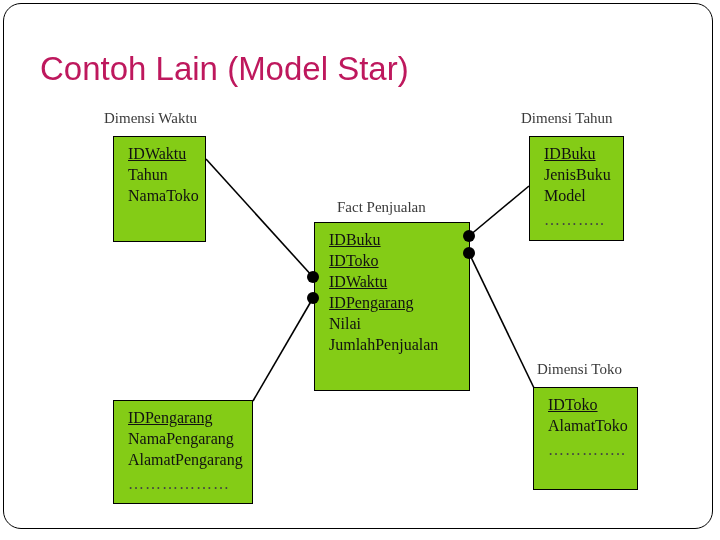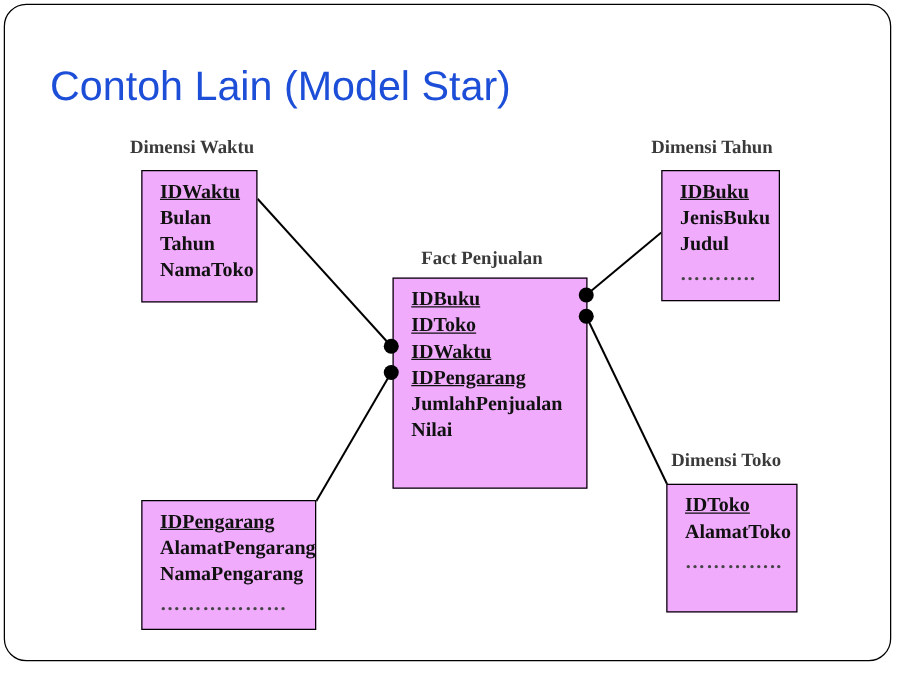--- a/index.html
+++ b/index.html
@@ -27,44 +27,43 @@
     box-sizing: border-box;
     pointer-events: none;
   }
   #slide-title {
     position: absolute;
     left: 40px;
     top: 50px;
     font-family: "Liberation Sans", sans-serif;
     font-size: 33px;
     font-weight: normal;
-    color: #1d4ed8;
+    color: #be185d;
     letter-spacing: 0px;
     white-space: nowrap;
   }
   
   #diagram {
     position: absolute;
     left: 0;
     top: 0;
     width: 656px;
     height: 540px;
-    font-weight: bold;
   }
   #connectors {
     position: absolute;
     left: 0;
     top: 0;
     width: 720px;
     height: 540px;
   }
   .entity {
     position: absolute;
     border: 1.5px solid #000000;
-    background: #f0abfc;
+    background: #84cc16;
     box-sizing: border-box;
   }
   .entity-caption {
     position: absolute;
     font-family: "Liberation Serif", serif;
     font-size: 15px;
     color: #3a3a3a;
     white-space: nowrap;
   }
   .field-list {
@@ -114,53 +113,52 @@
 
       <line x1="469" y1="236" x2="529" y2="186" stroke="#000000" stroke-width="1.6"></line>
 
       <line x1="469" y1="253" x2="534" y2="388" stroke="#000000" stroke-width="1.6"></line>
     </svg>
 
     <div class="entity-caption" style="left:104px; top:110px;">Dimensi Waktu</div>
     <div class="entity" style="left:113px; top:136px; width:93px; height:106px;">
       <ul class="field-list">
         <li class="key">IDWaktu</li>
-        <li>Bulan</li>
         <li>Tahun</li>
         <li>NamaToko</li>
       </ul>
     </div>
 
     <div class="entity-caption" style="left:521px; top:110px;">Dimensi Tahun</div>
     <div class="entity" style="left:529px; top:136px; width:95px; height:105px;">
       <ul class="field-list">
         <li class="key">IDBuku</li>
         <li>JenisBuku</li>
-        <li>Judul</li>
+        <li>Model</li>
         <li class="ellipsis">………..</li>
       </ul>
     </div>
 
     <div class="entity-caption" style="left:337px; top:199px;">Fact Penjualan</div>
     <div class="entity" style="left:314px; top:222px; width:156px; height:169px;">
       <ul class="field-list">
         <li class="key">IDBuku</li>
         <li class="key">IDToko</li>
         <li class="key">IDWaktu</li>
         <li class="key">IDPengarang</li>
+        <li>Nilai</li>
         <li>JumlahPenjualan</li>
-        <li>Nilai</li>
       </ul>
     </div>
 
     <div class="entity" style="left:113px; top:400px; width:140px; height:104px;">
       <ul class="field-list">
         <li class="key">IDPengarang</li>
+        <li>NamaPengarang</li>
         <li>AlamatPengarang</li>
-        <li>NamaPengarang</li>
         <li class="ellipsis">………………</li>
       </ul>
     </div>
 
     <div class="entity-caption" style="left:537px; top:361px;">Dimensi Toko</div>
     <div class="entity" style="left:533px; top:387px; width:105px; height:103px;">
       <ul class="field-list">
         <li class="key">IDToko</li>
         <li>AlamatToko</li>
         <li class="ellipsis">…………..</li>

